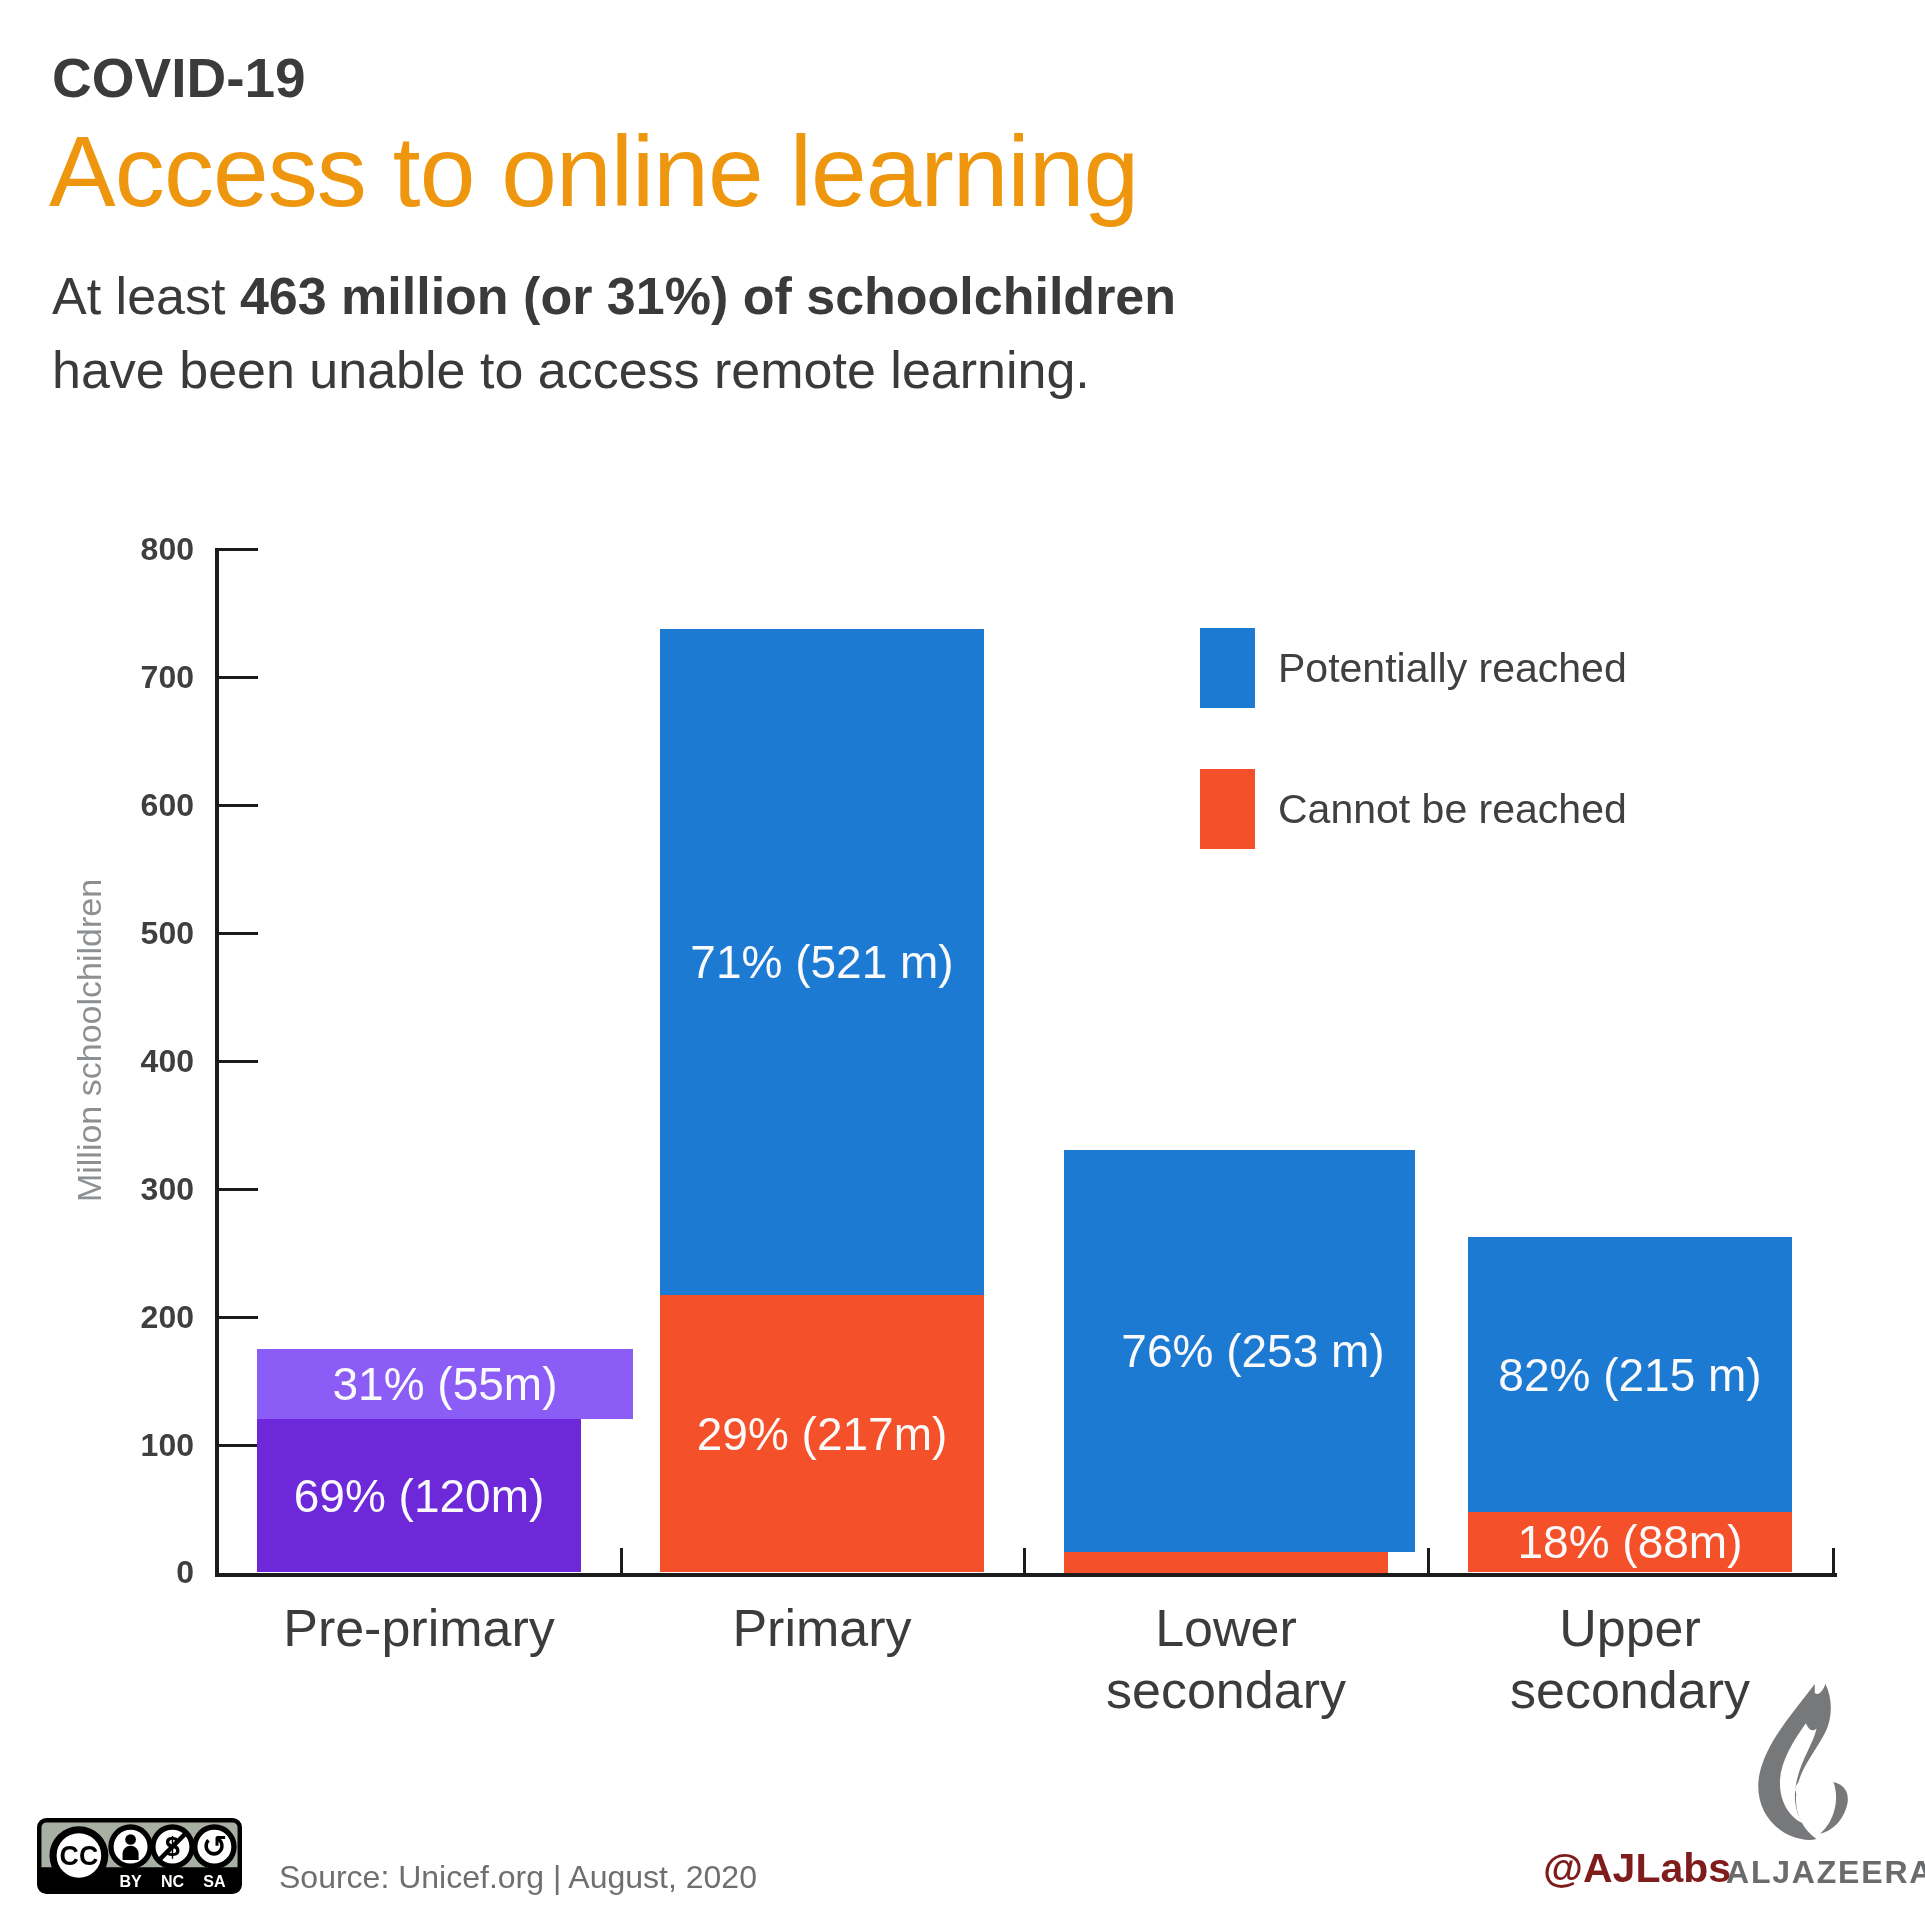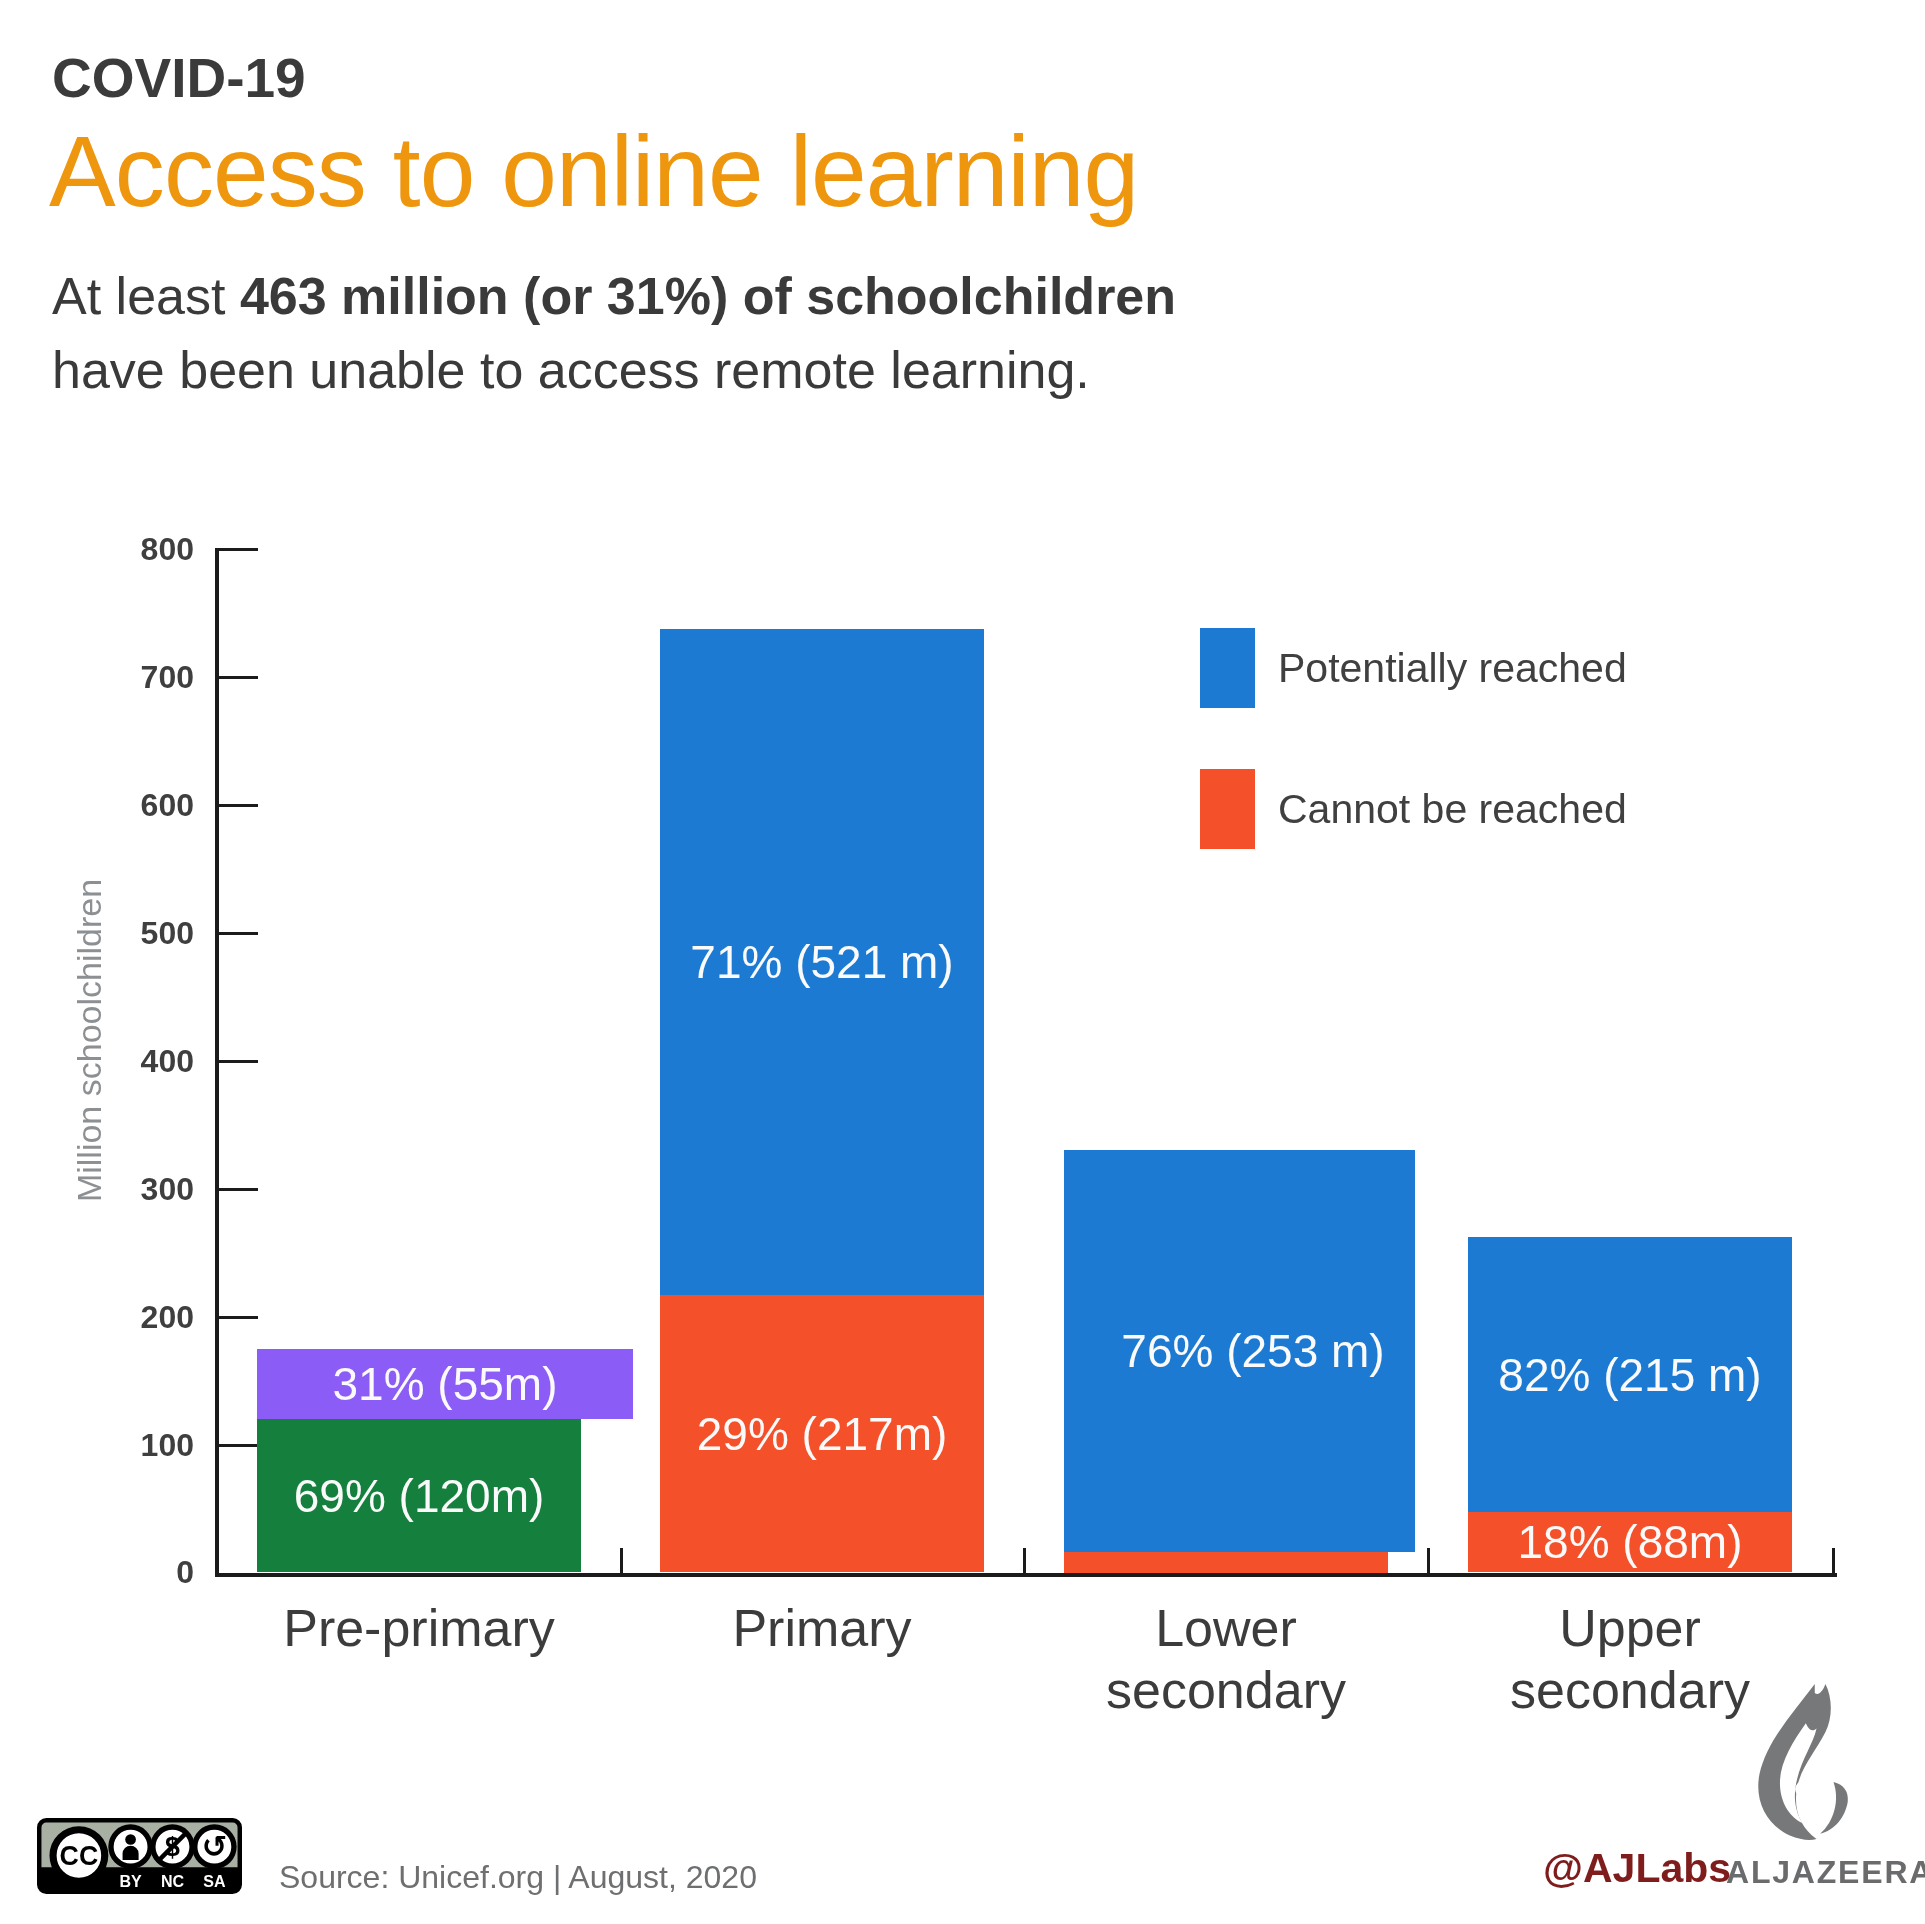--- a/index.html
+++ b/index.html
@@ -67,21 +67,21 @@
       <div class="ytick" style="left: 218px; top: 804px; width: 40px; height: 2.7px;"></div>
       <div class="ytick-label" style="left: 53px; top: 784px; width: 141px; height: 43px; line-height: 43px;">600</div>
       <div class="ytick" style="left: 218px; top: 676px; width: 40px; height: 2.7px;"></div>
       <div class="ytick-label" style="left: 53px; top: 656px; width: 141px; height: 43px; line-height: 43px;">700</div>
       <div class="ytick" style="left: 218px; top: 548px; width: 40px; height: 2.7px;"></div>
       <div class="ytick-label" style="left: 53px; top: 528px; width: 141px; height: 43px; line-height: 43px;">800</div>
       <div class="xtick" style="left: 620px; top: 1548px; width: 2.7px; height: 25px;"></div>
       <div class="xtick" style="left: 1023px; top: 1548px; width: 2.7px; height: 25px;"></div>
       <div class="xtick" style="left: 1427px; top: 1548px; width: 2.7px; height: 25px;"></div>
       <div class="xtick" style="left: 1832px; top: 1548px; width: 2.7px; height: 25px;"></div>
-      <div class="seg" style="left: 257px; top: 1419px; width: 324px; height: 153px; background: #15803d;">
+      <div class="seg" style="left: 257px; top: 1419px; width: 324px; height: 153px; background: #6d28d9;">
         <div class="seg-label">69% (120m)</div>
       </div>
       <div class="seg" style="left: 257px; top: 1349px; width: 376px; height: 70px; background: #8b5cf6;">
         <div class="seg-label">31% (55m)</div>
       </div>
       <div class="cat-label" style="left: 232px; top: 1597px; width: 374px;">Pre-primary</div>
       <div class="seg" style="left: 660px; top: 1295px; width: 324px; height: 277px; background: rgb(244, 80, 42);">
         <div class="seg-label">29% (217m)</div>
       </div>
       <div class="seg" style="left: 660px; top: 629px; width: 324px; height: 666px; background: rgb(29, 122, 211);">

